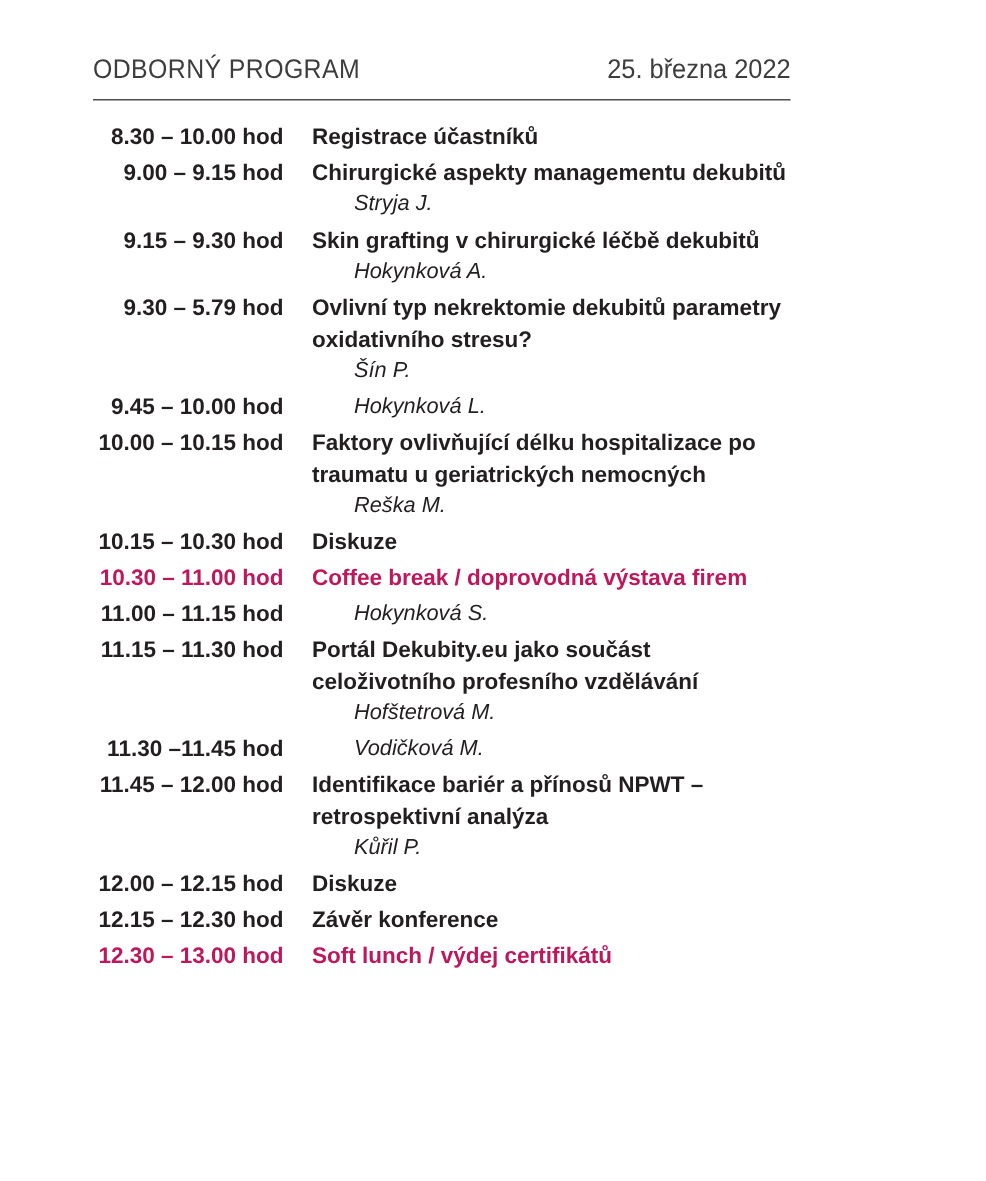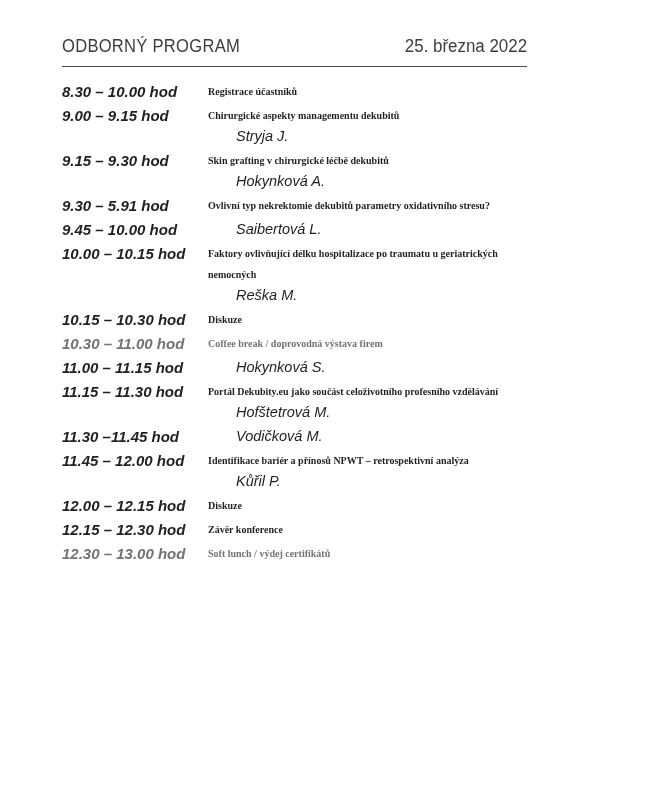--- a/index.html
+++ b/index.html
@@ -46,47 +46,45 @@
   .schedule {
     margin-top: 14px;
   }
   .entry {
     display: flex;
     margin-bottom: 3px;
   }
   .time {
     width: 127px;
     flex: 0 0 127px;
-    text-align: left;
+    text-align: right;
     font-weight: 700;
     font-size: 15px;
     line-height: 21px;
     white-space: nowrap;
-    font-style: italic;
   }
   .content {
     margin-left: 19px;
     width: 420px;
   }
   .title {
     font-weight: 700;
-    font-size: 10px;
+    font-size: 15px;
     line-height: 21px;
-    font-family: Liberation Serif, serif;
   }
   .speaker {
     font-style: italic;
     font-weight: 400;
     font-size: 14.5px;
     line-height: 21px;
     margin-left: 28px;
   }
   .entry.muted .time,
   .entry.muted .title {
-    color: #737373;
+    color: #be185d;
   }
 </style>
 </head>
 <body>
 
 <div class="page">
   <div class="header-row">
     <span class="header-title">ODBORNÝ PROGRAM</span>
     <span class="header-date">25. března 2022</span>
   </div>
@@ -111,30 +109,31 @@
 
   <div class="entry">
     <div class="time">9.15 – 9.30 hod</div>
     <div class="content">
       <div class="title">Skin grafting v chirurgické léčbě dekubitů</div>
       <div class="speaker">Hokynková A.</div>
     </div>
   </div>
 
   <div class="entry">
-    <div class="time">9.30 – 5.91 hod</div>
+    <div class="time">9.30 – 5.79 hod</div>
     <div class="content">
       <div class="title">Ovlivní typ nekrektomie dekubitů parametry oxidativního stresu?</div>
+      <div class="speaker">Šín P.</div>
     </div>
   </div>
 
   <div class="entry">
     <div class="time">9.45 – 10.00 hod</div>
     <div class="content">
-      <div class="speaker">Saibertová L.</div>
+      <div class="speaker">Hokynková L.</div>
     </div>
   </div>
 
   <div class="entry">
     <div class="time">10.00 – 10.15 hod</div>
     <div class="content">
       <div class="title">Faktory ovlivňující délku hospitalizace po traumatu u geriatrických nemocných</div>
       <div class="speaker">Reška M.</div>
     </div>
   </div>

